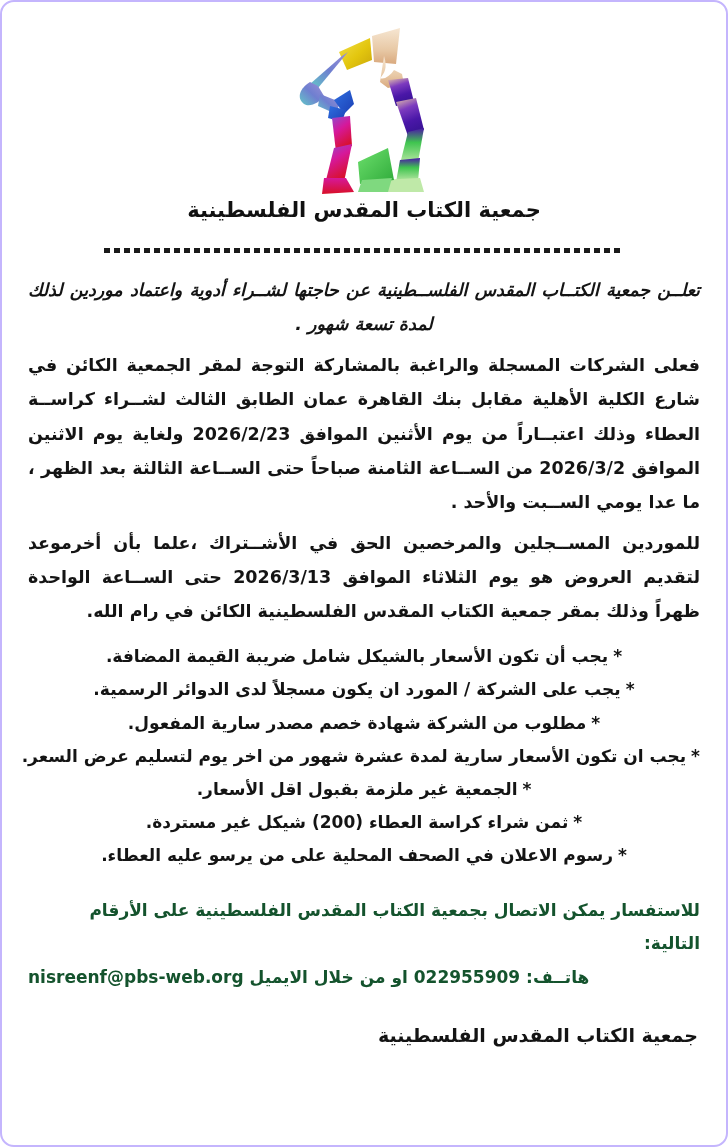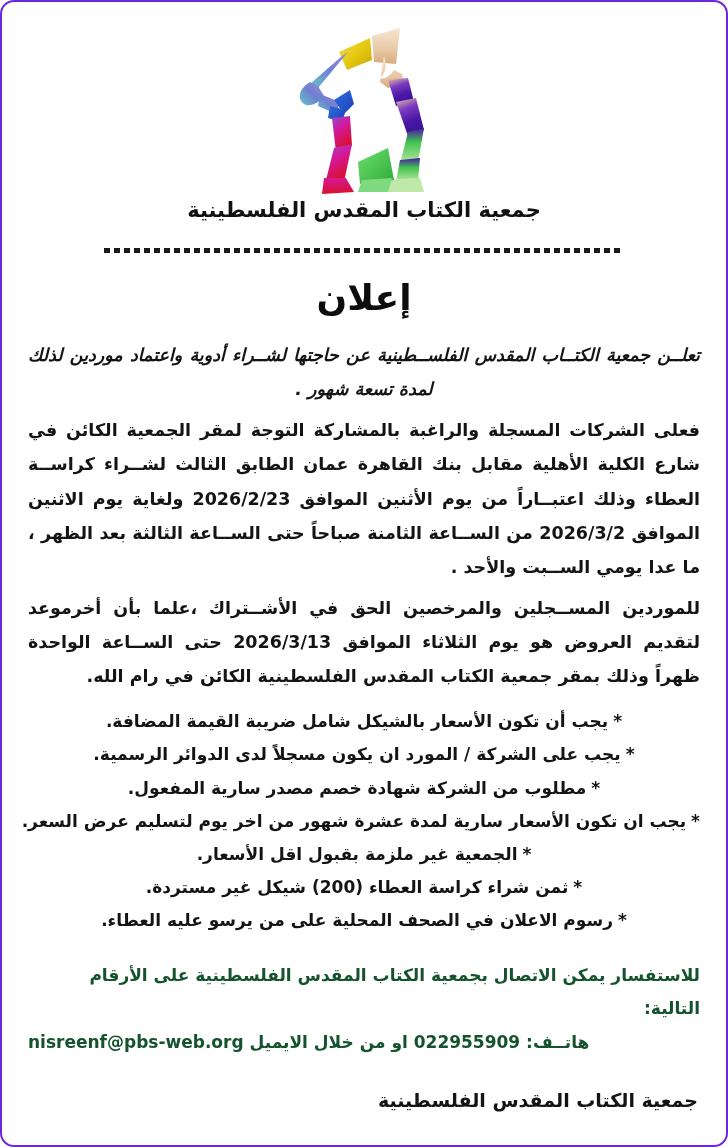--- a/index.html
+++ b/index.html
@@ -15,21 +15,21 @@
     color: #1a1a1a;
     overflow: hidden;
   }
 
   .page {
     position: relative;
     box-sizing: border-box;
     width: 728px;
     height: 1147px;
     background: #ffffff;
-    border: 2px solid #6d28d9;
+    border: 2px solid #c4b5fd;
     border-radius: 14px;
     padding: 0 26px;
   }
 
   
   .logo-wrap {
     display: flex;
     justify-content: center;
     align-items: flex-start;
     padding-top: 20px;
@@ -219,21 +219,20 @@
       <path d="M78 158 L108 156 L104 170 L74 170 Z" fill="#7fd97f"></path>
     </svg>
   </div>
 
   <div class="org-title">جمعية الكتاب المقدس الفلسطينية</div>
 
   <div class="rule-wrap">
     <div class="dashed-rule"></div>
   </div>
 
-  <div class="main-heading">إعلان</div>
 
   <div class="body-block">
     <p class="para first">تعلــن جمعية الكتــاب المقدس الفلســطينية عن حاجتها لشــراء أدوية واعتماد موردين لذلك لمدة تسعة شهور .</p>
     <p class="para">فعلى الشركات المسجلة والراغبة بالمشاركة التوجة لمقر الجمعية الكائن في شارع الكلية الأهلية مقابل بنك القاهرة عمان الطابق الثالث لشــراء كراســة العطاء وذلك اعتبــاراً من يوم الأثنين الموافق 2026/2/23 ولغاية يوم الاثنين الموافق 2026/3/2 من الســاعة الثامنة صباحاً حتى الســاعة الثالثة بعد الظهر ، ما عدا يومي الســبت والأحد .</p>
     <p class="para">للموردين المســجلين والمرخصين الحق في الأشــتراك ،علما بأن أخرموعد لتقديم العروض هو يوم الثلاثاء الموافق 2026/3/13 حتى الســاعة الواحدة ظهراً وذلك بمقر جمعية الكتاب المقدس الفلسطينية الكائن في رام الله.</p>
 
     <ul class="bullets">
       <li>
         <span class="star">*</span><span>يجب أن تكون الأسعار بالشيكل شامل ضريبة القيمة المضافة.</span>
       </li>

